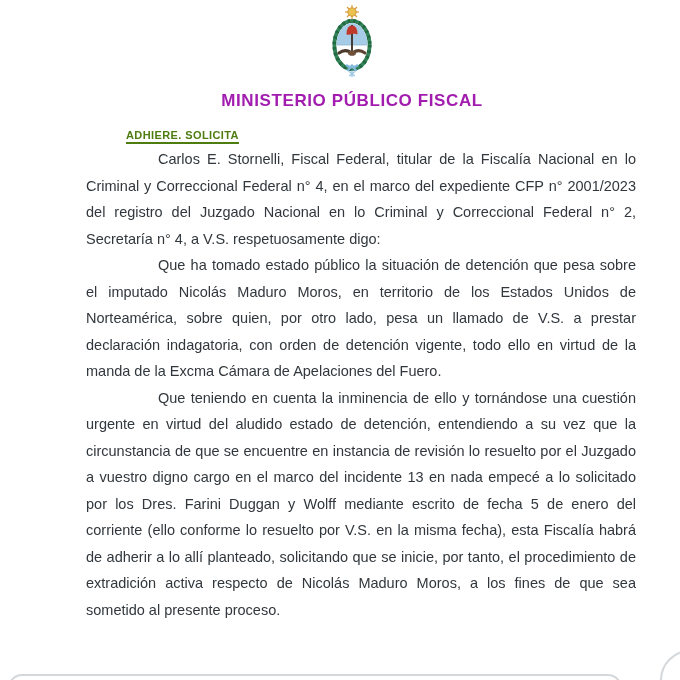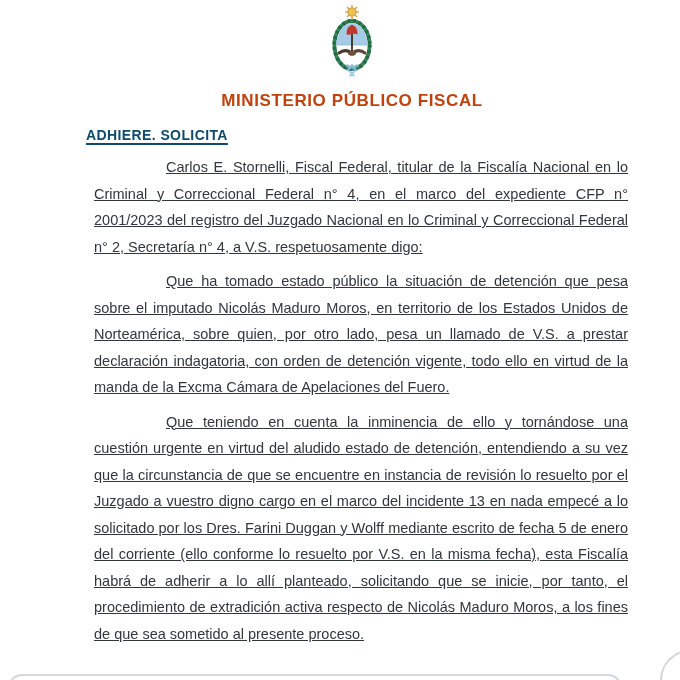--- a/index.html
+++ b/index.html
@@ -23,48 +23,48 @@
   .emblem {
     display: block;
     margin: 4px auto 0;
   }
   .title {
     margin: 13px 0 0 0;
     font-size: 17px;
     line-height: 20px;
     font-weight: 700;
     letter-spacing: 0.6px;
-    color: #c2410c;
+    color: #a21caf;
   }
   .content {
     margin-left: 86px;
     width: 550px;
     font-size: 14.5px;
     line-height: 26.5px;
     color: #31373c;
   }
   .doc-heading {
     margin-top: 14px;
-    font-size: 14px;
+    font-size: 11px;
     line-height: 21px;
     font-weight: 700;
     letter-spacing: 0.4px;
-    color: #0c4a6e;
+    color: #4d7c0f;
     text-decoration: underline;
     text-decoration-thickness: 1.5px;
     text-underline-offset: 3px;
+    margin-left: 40px;
   }
   .salutation {
     margin: 58px 0 0 0;
   }
   .para {
-    margin: 8px;
+    margin: 0;
     text-align: justify;
     text-indent: 72px;
-    text-decoration: underline;
   }
   .bottom-card {
     position: absolute;
     left: 8px;
     top: 674px;
     width: 610px;
     height: 30px;
     border: 2px solid #d4d8db;
     border-radius: 14px;
     background: #ffffff;

